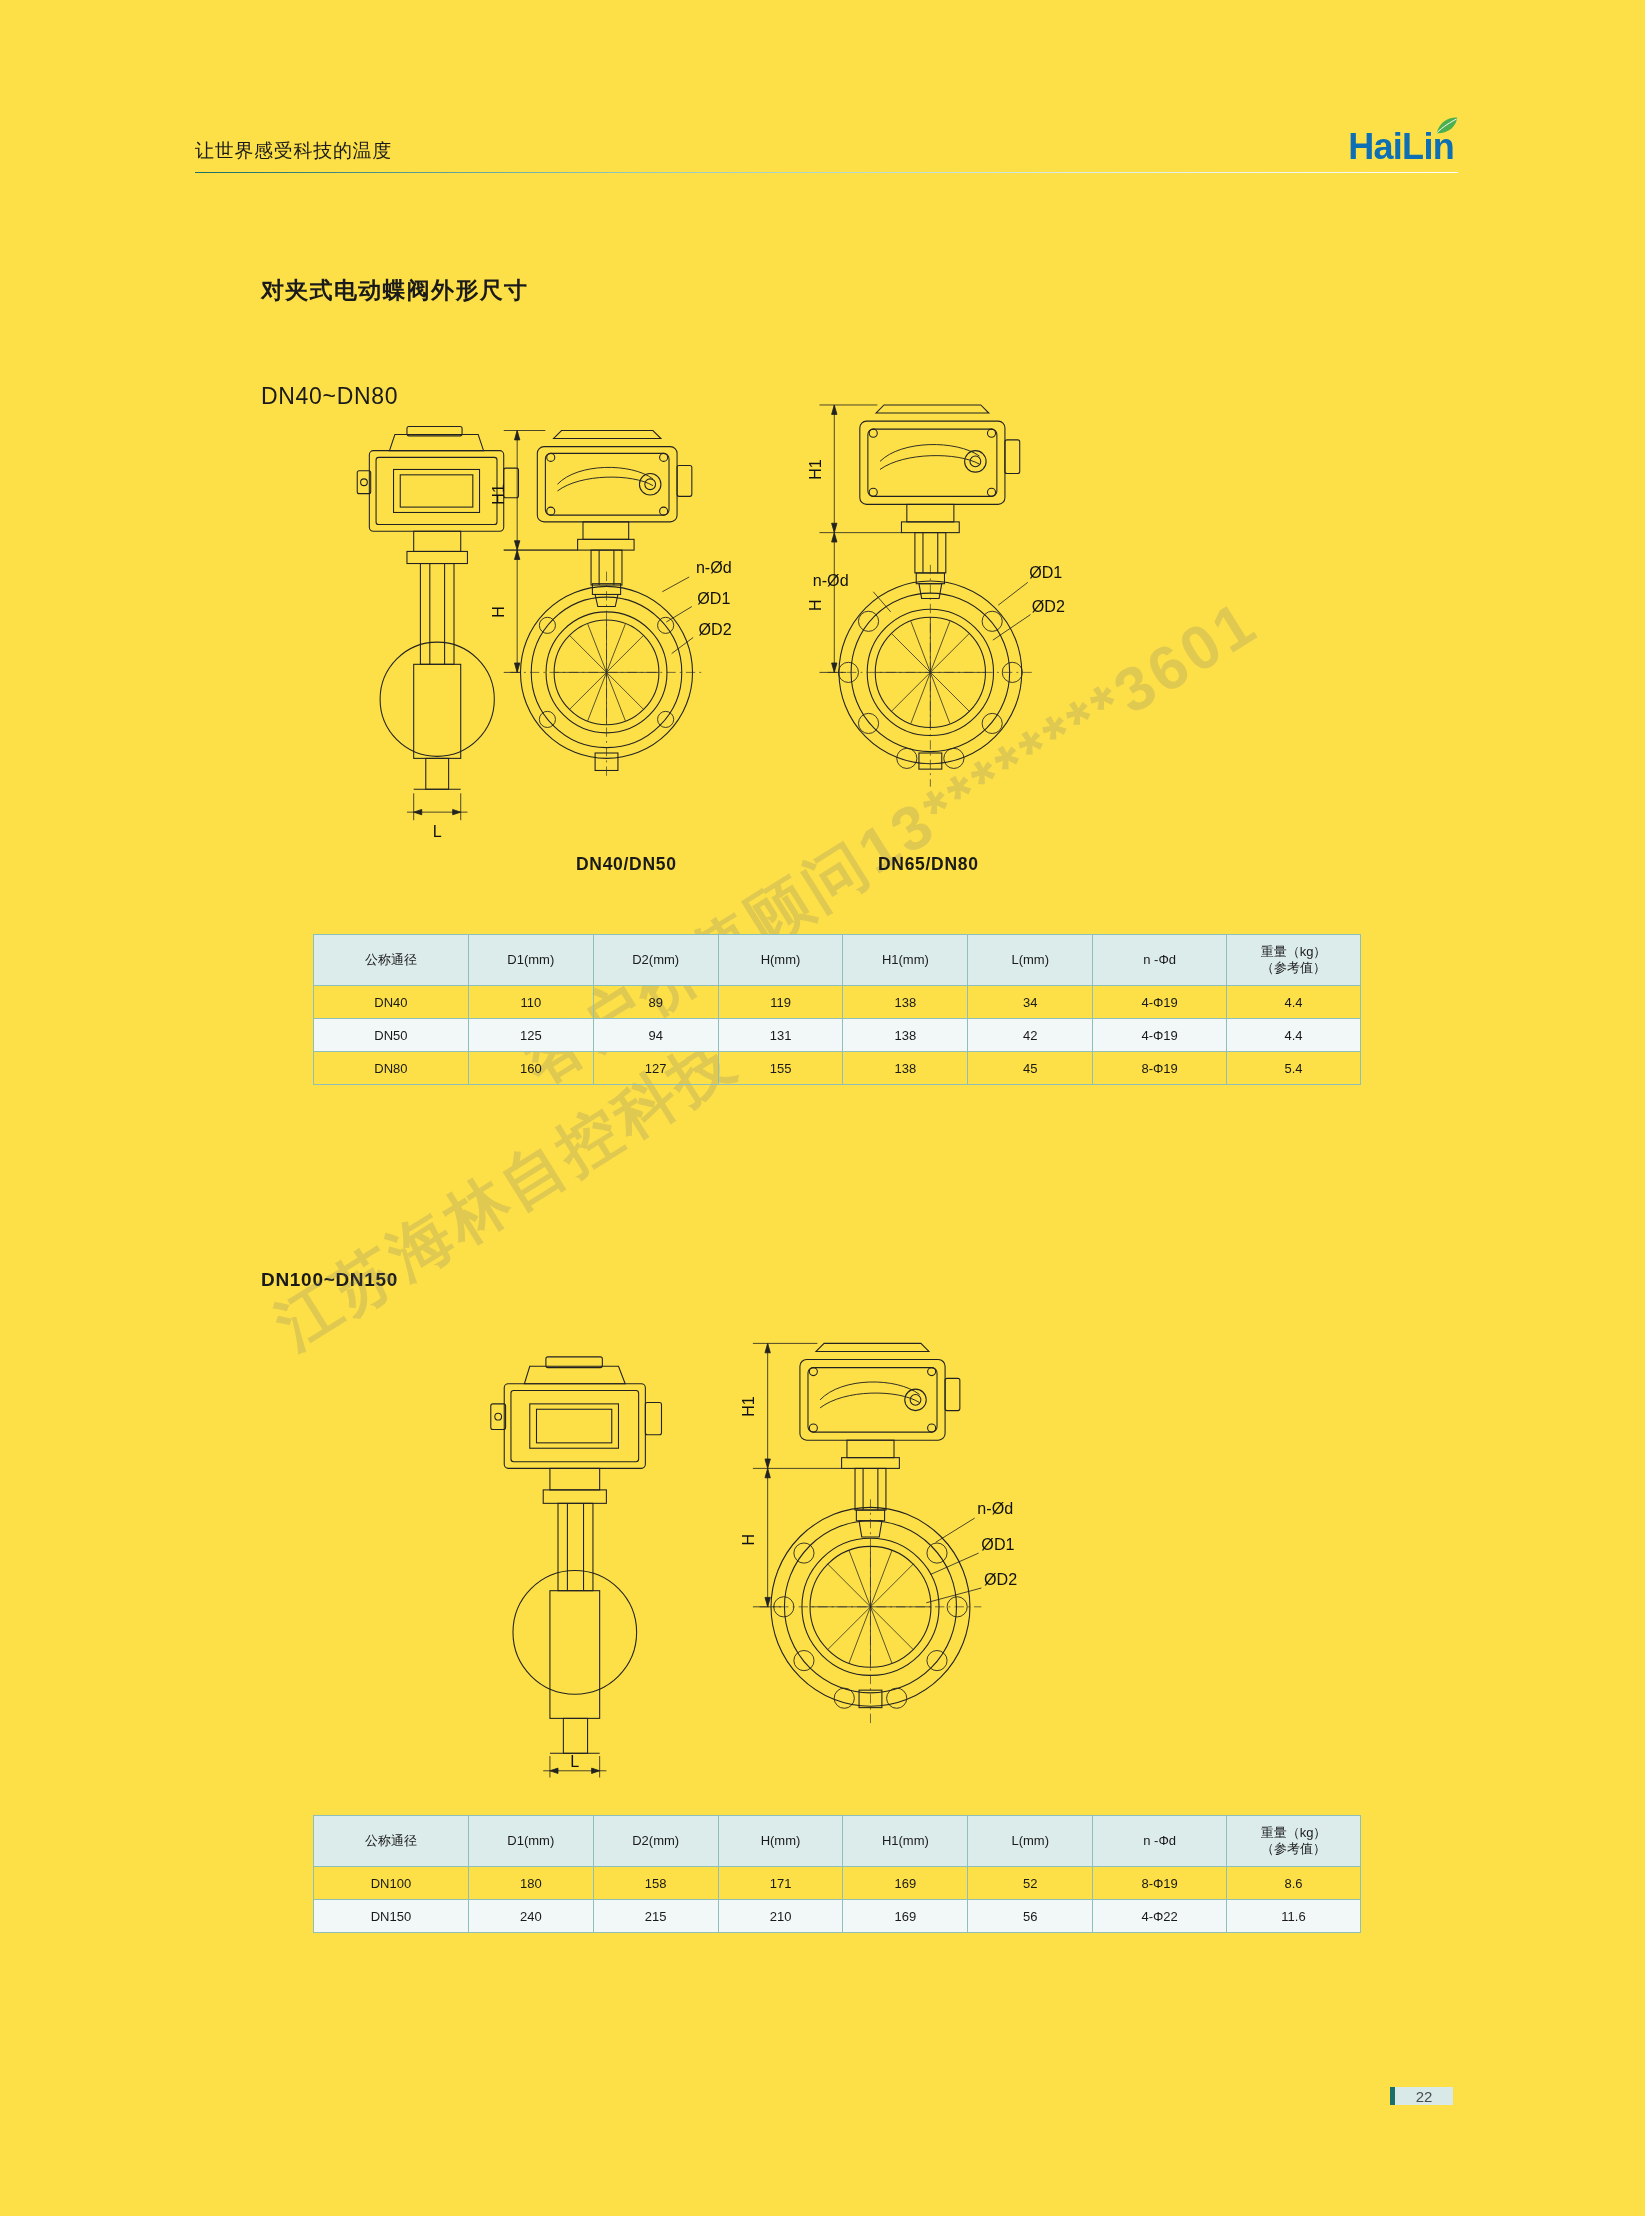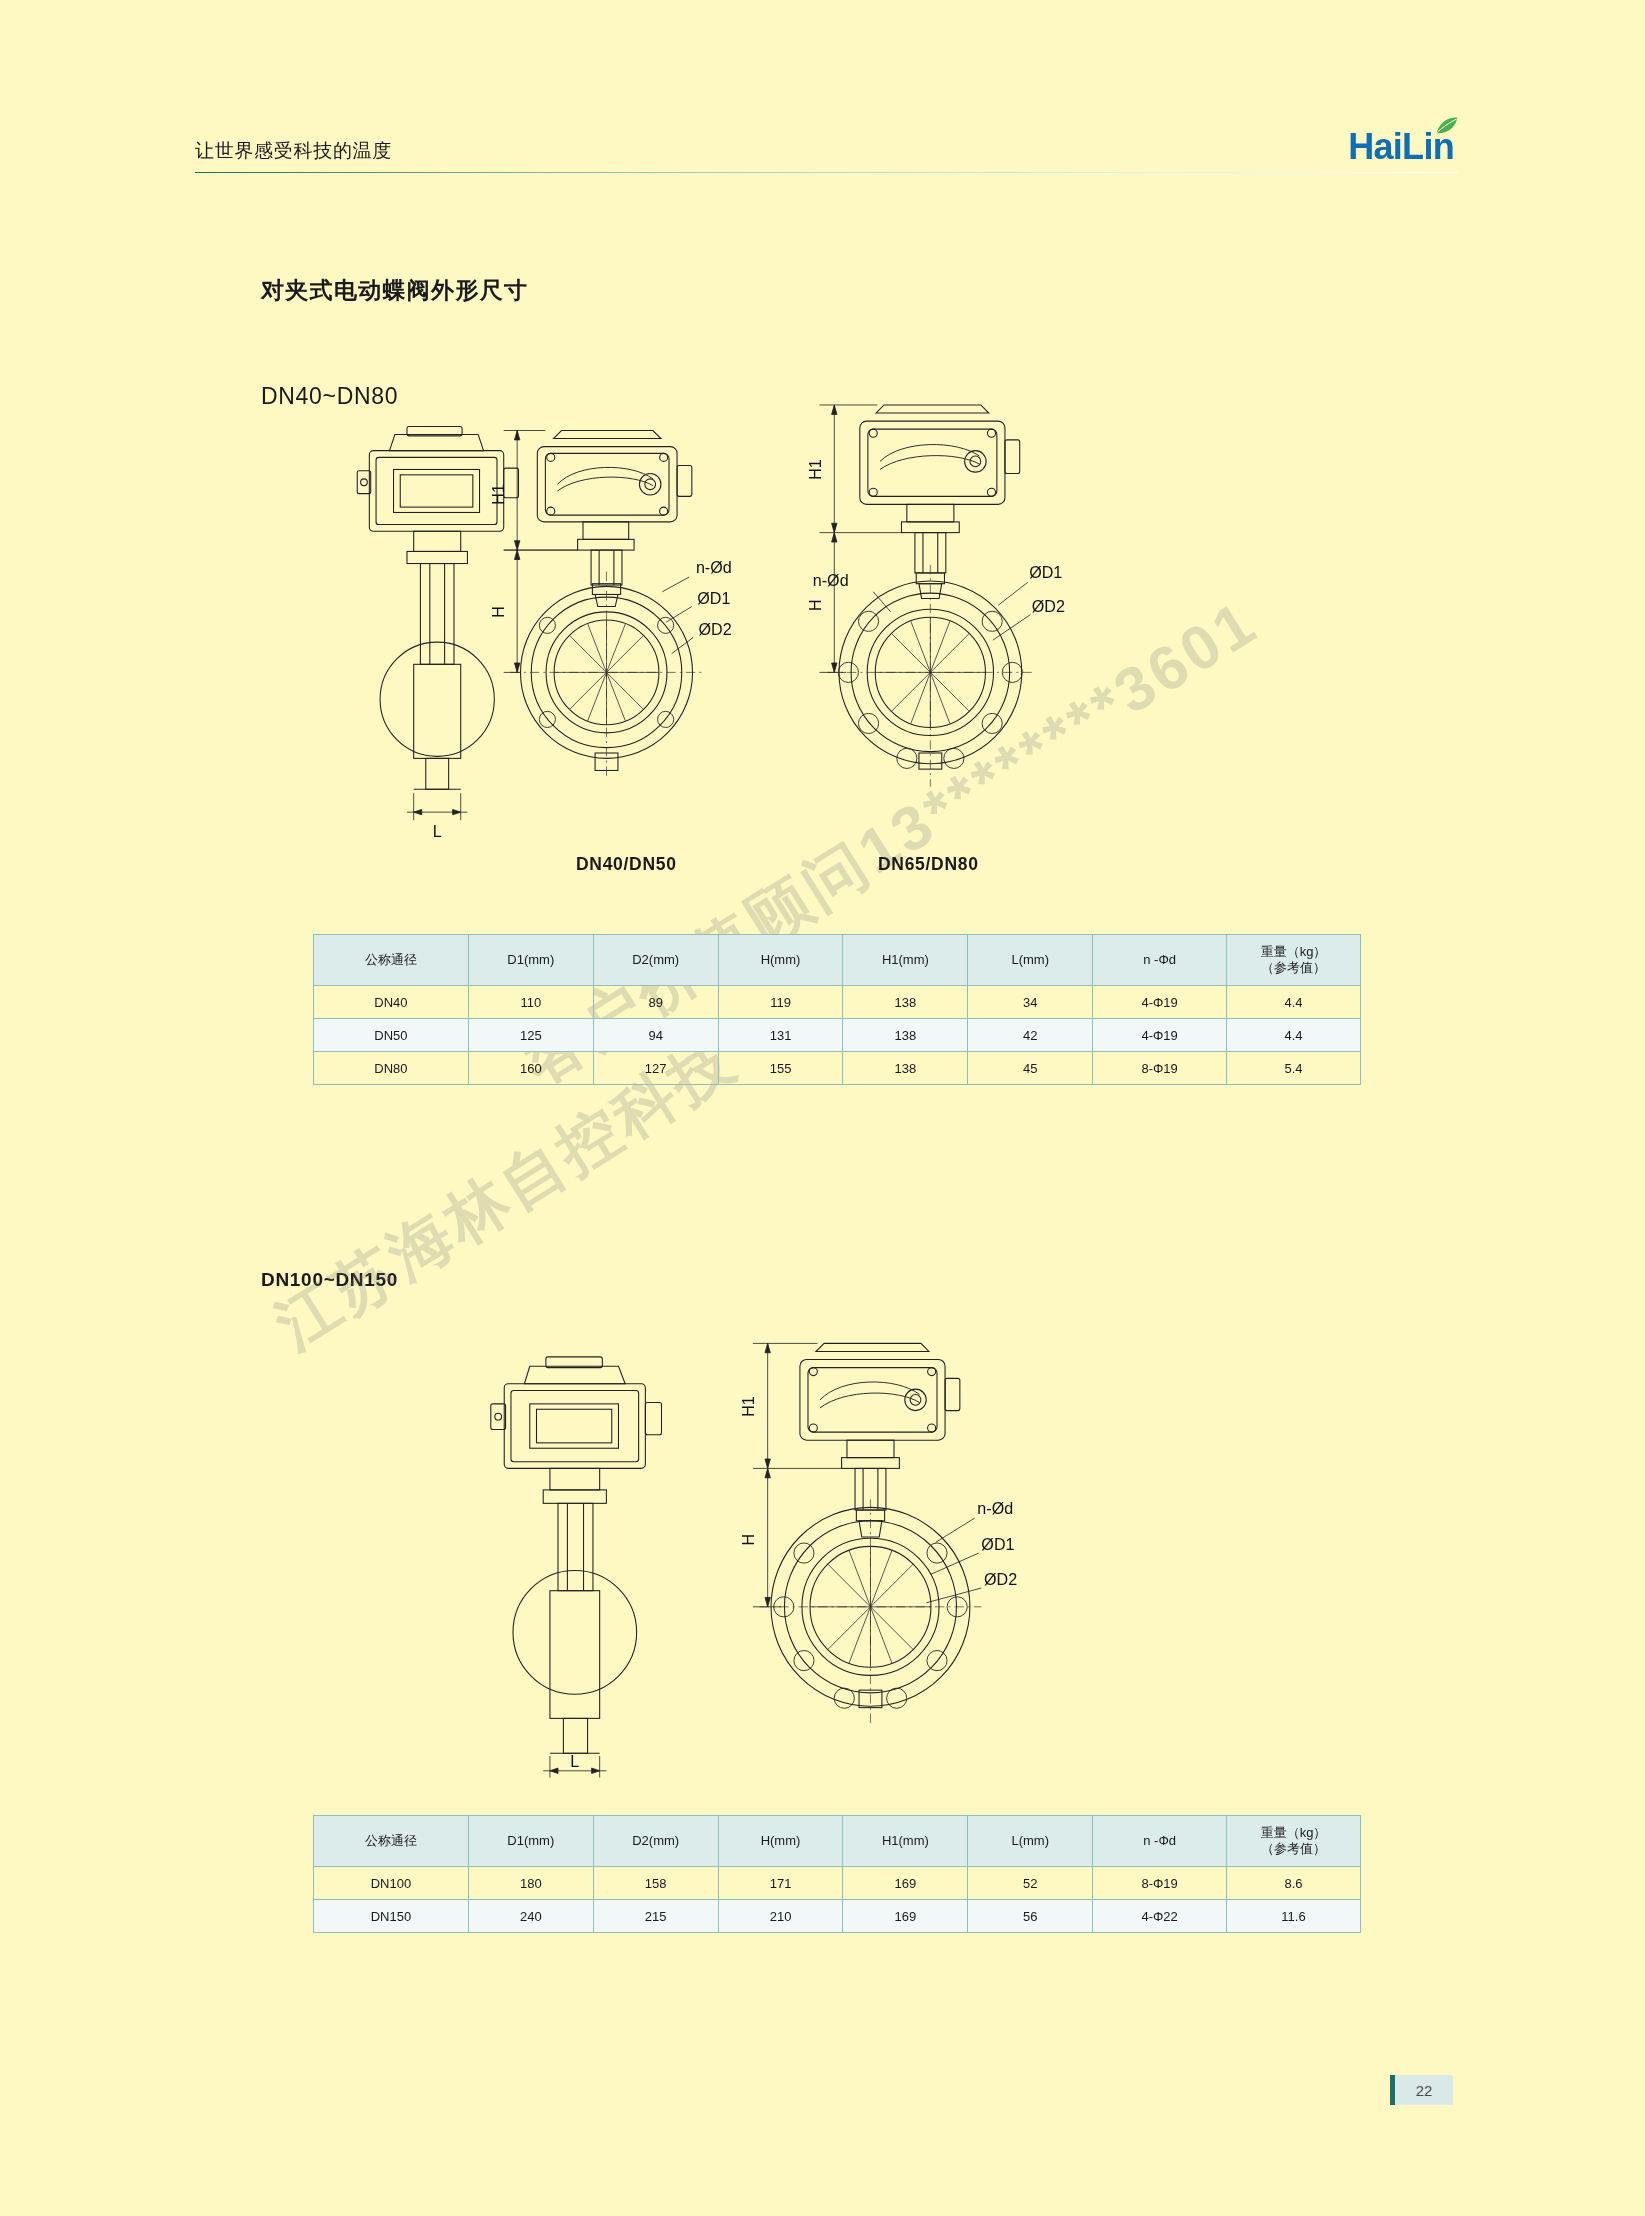--- a/index.html
+++ b/index.html
@@ -8,21 +8,21 @@
     background: #ffffff;
   }
   body {
     font-family: "Liberation Sans", sans-serif;
     color: #1a1a1a;
   }
   .page {
     position: relative;
     width: 1645px;
     height: 2216px;
-    background: #fef9c3;
+    background: #fde047;
     overflow: hidden;
   }
 
   
   .header {
     position: absolute;
     left: 195px;
     top: 134px;
     width: 1263px;
     height: 47px;
@@ -164,21 +164,21 @@
     left: 0;
     top: 403px;
   }
 
   
   .page-number {
     position: absolute;
     right: 192px;
     bottom: 111px;
     width: 58px;
-    height: 30px;
+    height: 18px;
     background: #d9e9e8;
     border-left: 5.4px solid #1b6f66;
     color: #4a4a4a;
     font-size: 15px;
     display: flex;
     align-items: center;
     justify-content: center;
   }
 
   

